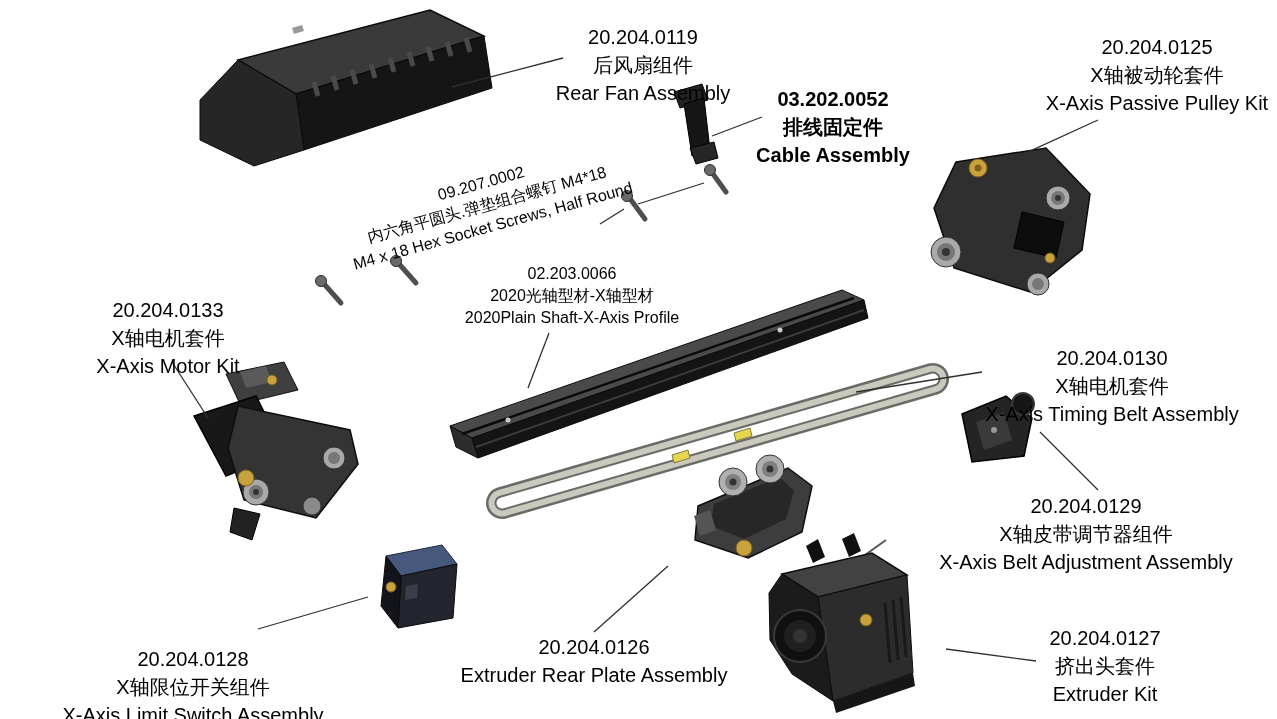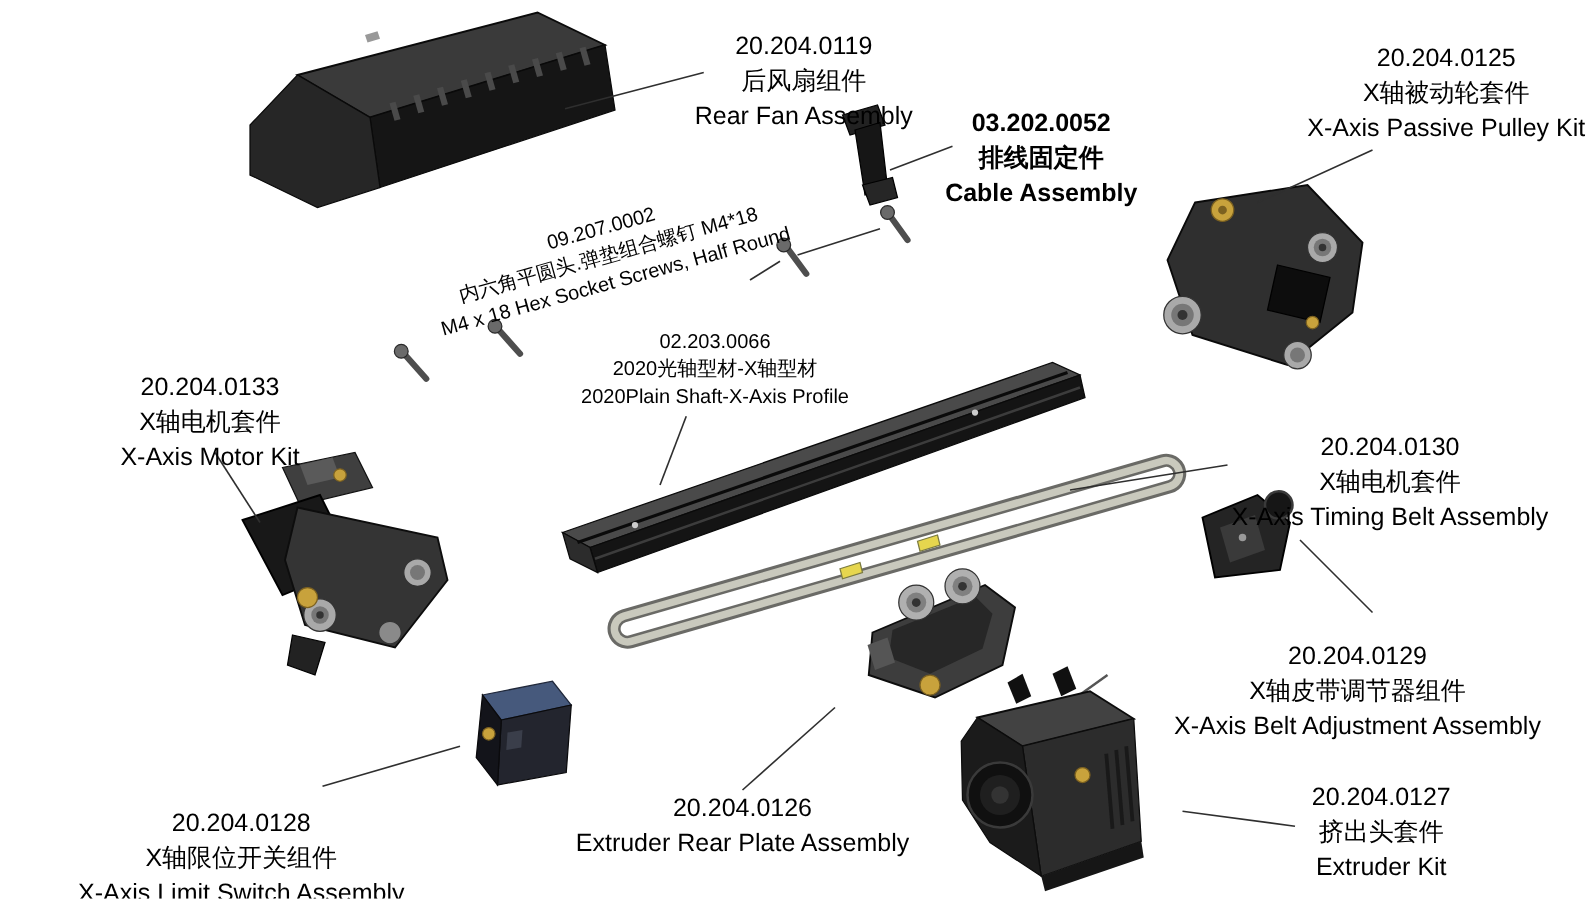--- a/index.html
+++ b/index.html
@@ -35,21 +35,21 @@
     transform: translate(-50%, -50%) rotate(-15.5deg);
   }
   
   #lbl-rear-fan            { left: 643px;  top: 23px; }
   #lbl-cable-fixation      { left: 833px;  top: 85px; font-weight: bold; }
   #lbl-screws              { left: 487px;  top: 205px; }
   #lbl-passive-pulley      { left: 1113px; top: 33px; margin-left: 44px; }
   #lbl-motor-kit           { left: 168px;  top: 280px; margin-top: 16px; }
   #lbl-profile             { left: 572px;  top: 263px; text-align: center; }
   #lbl-timing-belt         { left: 1112px; top: 296px; margin-top: 48px; }
-  #lbl-belt-adjustment     { left: 1086px; top: 492px; margin-top: 19px; }
+  #lbl-belt-adjustment     { left: 1086px; top: 492px; }
   #lbl-limit-switch        { left: 193px;  top: 645px; }
   #lbl-extruder-rear-plate { left: 562px;  top: 633px; margin-left: 32px; }
   #lbl-extruder-kit        { left: 1105px; top: 624px; }
 </style>
 </head>
 <body>
 
 <div id="canvas">
 
   <svg id="parts-svg" viewBox="0 0 1277 719">

